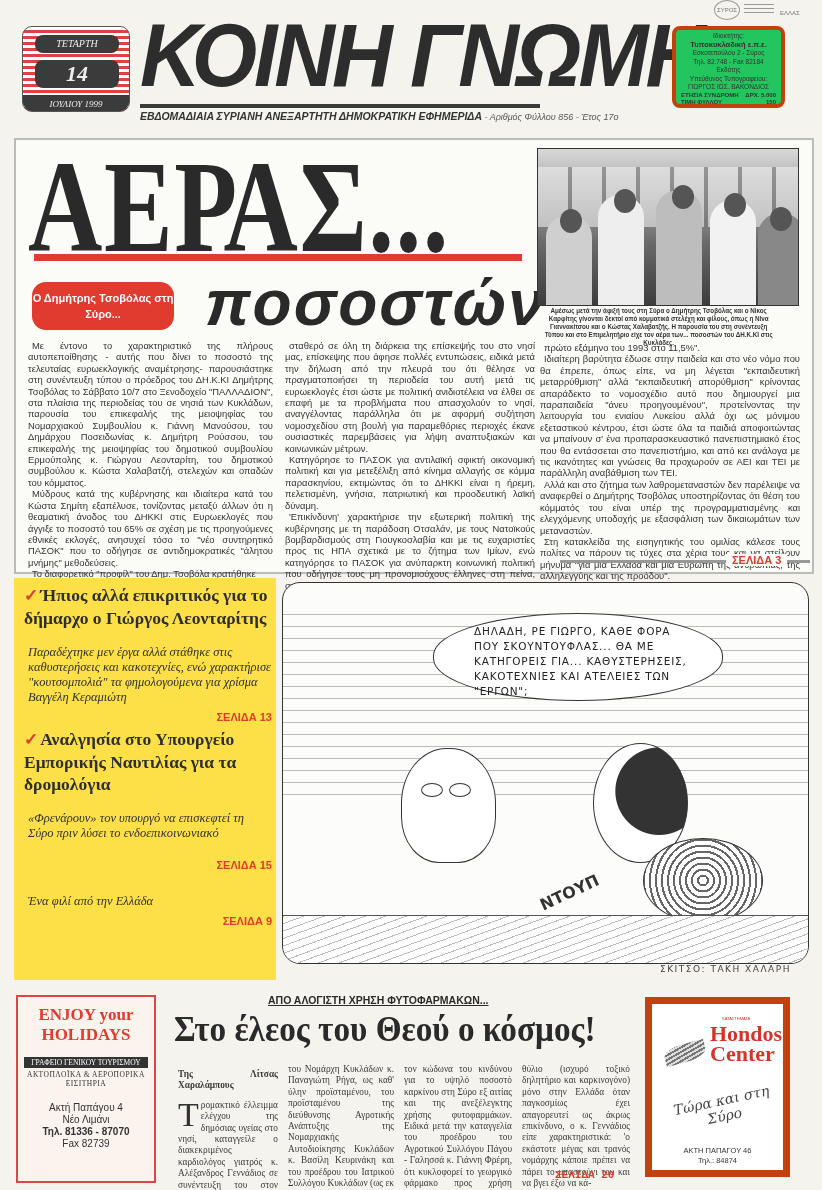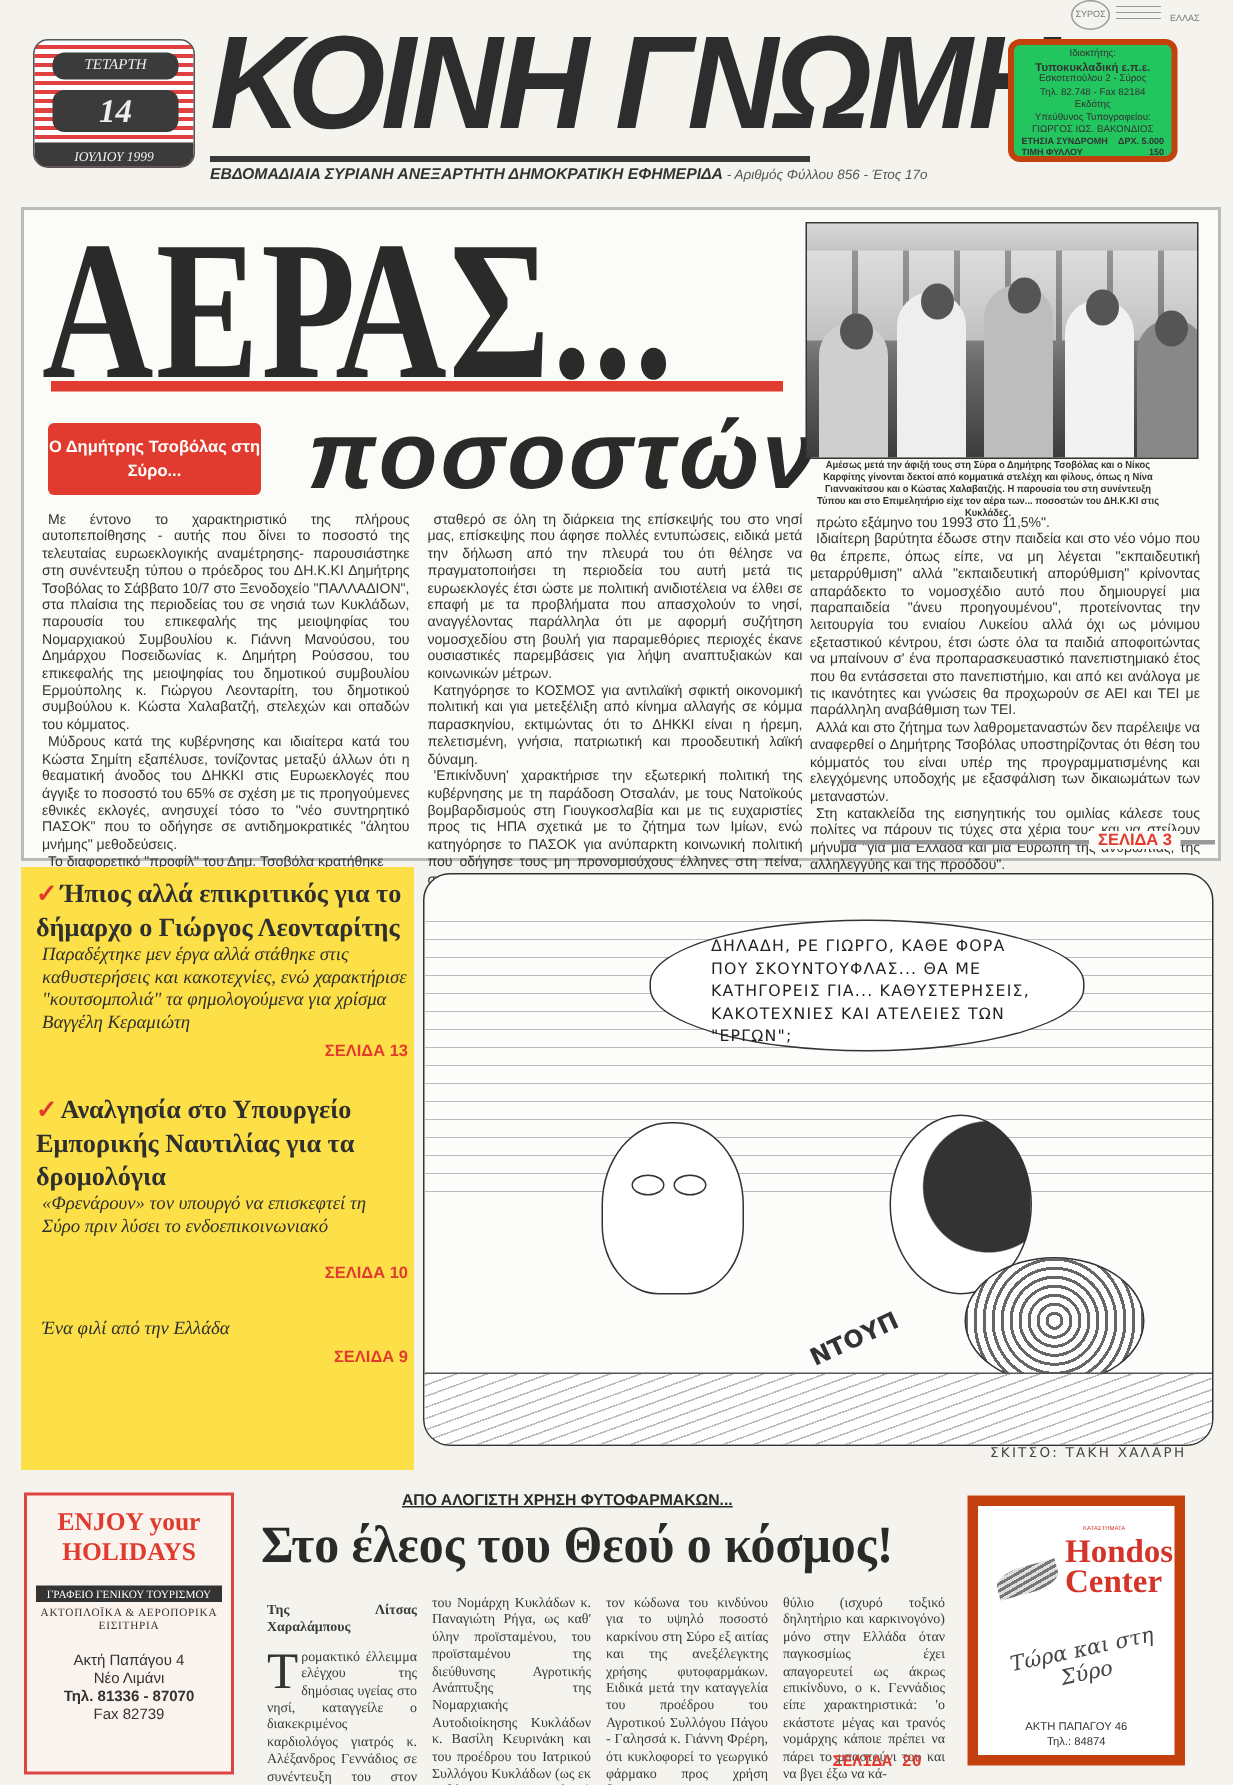--- a/index.html
+++ b/index.html
@@ -23,41 +23,41 @@
   .stamp .elta { position: absolute; left: 70px; top: 10px; }
   .infobox { left: 672px; top: 26px; width: 113px; height: 82px; border: 4px solid #c2410c; border-radius: 8px; font-size: 6.5px; line-height: 8.5px; text-align: center; color: #333; padding-top: 2px; background: #22c55e; }
   .infobox .b { font-weight: bold; font-size: 7.5px; }
   .infobox .row { display: flex; justify-content: space-between; padding: 0 5px; font-weight: bold; font-size: 6px; line-height: 7px; text-align: left; }
 
   
   .main-frame { left: 14px; top: 138px; width: 800px; height: 436px; border: 2px solid #bbb; background: #fbfbf8; }
   .headline { left: 28px; top: 146px; width: 500px; font-family: "Liberation Serif", serif; font-weight: bold; font-size: 132px; line-height: 122px; color: #2a2a2a; letter-spacing: 2px; white-space: nowrap; transform: scaleX(0.78); transform-origin: left top; }
   .red-rule { left: 34px; top: 254px; width: 488px; height: 7px; background: #e13a2e; }
   .sub-headline { left: 205px; top: 272px; font-family: "Liberation Sans", sans-serif; font-weight: bold; font-style: italic; font-size: 64px; line-height: 62px; color: #2a2a2a; letter-spacing: 2px; white-space: nowrap; }
-  .red-tag { left: 32px; top: 282px; width: 142px; height: 48px; background: #e13a2e; border-radius: 4px; color: #fff; font-size: 11px; font-weight: bold; text-align: center; line-height: 16px; padding-top: 8px; }
+  .red-tag { left: 32px; top: 282px; width: 142px; height: 48px; background: #e13a2e; border-radius: 14px; color: #fff; font-size: 11px; font-weight: bold; text-align: center; line-height: 16px; padding-top: 8px; }
   .photo { left: 537px; top: 148px; width: 262px; height: 158px; background: linear-gradient(180deg, #d8d8d8 0%, #9a9a9a 35%, #6a6a6a 60%, #3c3c3c 100%); border: 1px solid #333; overflow: hidden; }
   .photo .boat { position: absolute; left: 0; top: 18px; width: 262px; height: 60px; background: repeating-linear-gradient(90deg, #eee 0 30px, #777 30px 34px); opacity: .6; }
   .photo .person { position: absolute; bottom: 0; width: 46px; border-radius: 22px 22px 0 0; background: #cfcfcf; }
   .photo .head { position: absolute; width: 22px; height: 24px; border-radius: 50%; background: #555; }
   .caption { left: 540px; top: 307px; width: 258px; font-size: 6.8px; line-height: 8px; text-align: center; font-weight: bold; color: #333; font-family: "Liberation Sans", sans-serif; transform: scaleX(.92); transform-origin: left top; }
   .col { font-size: 9.4px; line-height: 11.4px; color: #333; text-align: justify; }
   .col p { text-indent: 4px; }
   .col1 { left: 28px; top: 340px; width: 245px; }
   .col2 { left: 285px; top: 340px; width: 250px; }
   .col3 { left: 540px; top: 342px; width: 260px; }
   .page-ref { font-size: 11px; font-weight: bold; color: #e13a2e; }
   .page-ref-main { left: 726px; top: 554px; background: #fbfbf8; padding: 0 6px; }
   .page-ref-rule { left: 560px; top: 560px; width: 250px; height: 3px; background: #999; }
 
   
   .teasers { left: 14px; top: 578px; width: 262px; height: 402px; background: #fde047; }
   .teaser { position: absolute; left: 10px; width: 248px; }
   .teaser .t-title { font-family: "Liberation Serif", serif; font-weight: bold; font-size: 17.5px; line-height: 22px; color: #2f2f2f; }
   .teaser .check { color: #e13a2e; font-size: 17px; margin-right: 2px; }
-  .teaser .t-sub { font-family: "Liberation Serif", serif; font-style: italic; font-size: 12.5px; line-height: 15px; color: #2f2f2f; margin-top: 0; padding-left: 4px; }
+  .teaser .t-sub { font-family: "Liberation Serif", serif; font-style: italic; font-size: 12.5px; line-height: 15px; color: #2f2f2f; margin-top: 16px; padding-left: 4px; }
   .teaser .page-ref { text-align: right; margin-top: 6px; font-size: 11px; }
 
   
   .cartoon { left: 282px; top: 582px; width: 527px; height: 382px; border: 1.5px solid #333; border-radius: 18px; background: #fcfcfa; overflow: hidden; }
   .cartoon .hatch { position: absolute; left: 0; top: 20px; width: 100%; height: 200px; background: repeating-linear-gradient(transparent 0 11px, #bbb 11px 12px); }
   .bubble { left: 150px; top: 30px; width: 290px; height: 88px; background: #fff; border: 1.5px solid #333; border-radius: 50% / 48%; font-family: "DejaVu Sans", sans-serif; font-size: 10.5px; line-height: 15px; color: #222; padding: 10px 20px 0 40px; letter-spacing: .8px; }
   .figure { position: absolute; border: 1.5px solid #333; background: #fff; }
   .ground { position: absolute; left: 0; bottom: 0; width: 100%; height: 48px; background: repeating-linear-gradient(-20deg, #fff 0 6px, #bbb 6px 7px); border-top: 1px solid #555; }
   .credit { left: 660px; top: 964px; font-size: 9px; color: #444; letter-spacing: 1.5px; font-family: "DejaVu Sans", sans-serif; }
 
@@ -145,42 +145,42 @@
 </div>
 <div class="abs caption">Αμέσως μετά την άφιξή τους στη Σύρα ο Δημήτρης Τσοβόλας και ο Νίκος Καρφίτης γίνονται δεκτοί από κομματικά στελέχη και φίλους, όπως η Νίνα Γιαννακίτσου και ο Κώστας Χαλαβατζής. Η παρουσία του στη συνέντευξη Τύπου και στο Επιμελητήριο είχε τον αέρα των... ποσοστών του ΔΗ.Κ.ΚΙ στις Κυκλάδες.</div>
 
 <div class="abs col col1">
   <p>Με έντονο το χαρακτηριστικό της πλήρους αυτοπεποίθησης - αυτής που δίνει το ποσοστό της τελευταίας ευρωεκλογικής αναμέτρησης- παρουσιάστηκε στη συνέντευξη τύπου ο πρόεδρος του ΔΗ.Κ.ΚΙ Δημήτρης Τσοβόλας το Σάββατο 10/7 στο Ξενοδοχείο "ΠΑΛΛΑΔΙΟΝ", στα πλαίσια της περιοδείας του σε νησιά των Κυκλάδων, παρουσία του επικεφαλής της μειοψηφίας του Νομαρχιακού Συμβουλίου κ. Γιάννη Μανούσου, του Δημάρχου Ποσειδωνίας κ. Δημήτρη Ρούσσου, του επικεφαλής της μειοψηφίας του δημοτικού συμβουλίου Ερμούπολης κ. Γιώργου Λεονταρίτη, του δημοτικού συμβούλου κ. Κώστα Χαλαβατζή, στελεχών και οπαδών του κόμματος.</p>
   <p>Μύδρους κατά της κυβέρνησης και ιδιαίτερα κατά του Κώστα Σημίτη εξαπέλυσε, τονίζοντας μεταξύ άλλων ότι η θεαματική άνοδος του ΔΗΚΚΙ στις Ευρωεκλογές που άγγιξε το ποσοστό του 65% σε σχέση με τις προηγούμενες εθνικές εκλογές, ανησυχεί τόσο το "νέο συντηρητικό ΠΑΣΟΚ" που το οδήγησε σε αντιδημοκρατικές "άλητου μνήμης" μεθοδεύσεις.</p>
   <p>Το διαφορετικό "προφίλ" του Δημ. Τσοβόλα κρατήθηκε</p>
 </div>
 <div class="abs col col2">
   <p>σταθερό σε όλη τη διάρκεια της επίσκεψής του στο νησί μας, επίσκεψης που άφησε πολλές εντυπώσεις, ειδικά μετά την δήλωση από την πλευρά του ότι θέλησε να πραγματοποιήσει τη περιοδεία του αυτή μετά τις ευρωεκλογές έτσι ώστε με πολιτική ανιδιοτέλεια να έλθει σε επαφή με τα προβλήματα που απασχολούν το νησί, αναγγέλοντας παράλληλα ότι με αφορμή συζήτηση νομοσχεδίου στη βουλή για παραμεθόριες περιοχές έκανε ουσιαστικές παρεμβάσεις για λήψη αναπτυξιακών και κοινωνικών μέτρων.</p>
-  <p>Κατηγόρησε το ΚΟΣΜΟΣ για αντιλαϊκή σφικτή οικονομική πολιτική και για μετεξέλιξη από κίνημα αλλαγής σε κόμμα παρασκηνίου, εκτιμώντας ότι το ΔΗΚΚΙ είναι η ήρεμη, πελετισμένη, γνήσια, πατριωτική και προοδευτική λαϊκή δύναμη.</p>
+  <p>Κατηγόρησε το ΠΑΣΟΚ για αντιλαϊκή σφικτή οικονομική πολιτική και για μετεξέλιξη από κίνημα αλλαγής σε κόμμα παρασκηνίου, εκτιμώντας ότι το ΔΗΚΚΙ είναι η ήρεμη, πελετισμένη, γνήσια, πατριωτική και προοδευτική λαϊκή δύναμη.</p>
   <p>'Επικίνδυνη' χαρακτήρισε την εξωτερική πολιτική της κυβέρνησης με τη παράδοση Οτσαλάν, με τους Νατοϊκούς βομβαρδισμούς στη Γιουγκοσλαβία και με τις ευχαριστίες προς τις ΗΠΑ σχετικά με το ζήτημα των Ιμίων, ενώ κατηγόρησε το ΠΑΣΟΚ για ανύπαρκτη κοινωνική πολιτική που οδήγησε τους μη προνομιούχους έλληνες στη πείνα, στην εξαθλίωση, στην ανεργία "που από 7% το 1989 πήγε το</p>
 </div>
 <div class="abs col col3">
   <p>πρώτο εξάμηνο του 1993 στο 11,5%".</p>
   <p>Ιδιαίτερη βαρύτητα έδωσε στην παιδεία και στο νέο νόμο που θα έπρεπε, όπως είπε, να μη λέγεται "εκπαιδευτική μεταρρύθμιση" αλλά "εκπαιδευτική απορύθμιση" κρίνοντας απαράδεκτο το νομοσχέδιο αυτό που δημιουργεί μια παραπαιδεία "άνευ προηγουμένου", προτείνοντας την λειτουργία του ενιαίου Λυκείου αλλά όχι ως μόνιμου εξεταστικού κέντρου, έτσι ώστε όλα τα παιδιά αποφοιτώντας να μπαίνουν σ' ένα προπαρασκευαστικό πανεπιστημιακό έτος που θα εντάσσεται στο πανεπιστήμιο, και από κει ανάλογα με τις ικανότητες και γνώσεις θα προχωρούν σε ΑΕΙ και ΤΕΙ με παράλληλη αναβάθμιση των ΤΕΙ.</p>
   <p>Αλλά και στο ζήτημα των λαθρομεταναστών δεν παρέλειψε να αναφερθεί ο Δημήτρης Τσοβόλας υποστηρίζοντας ότι θέση του κόμματός του είναι υπέρ της προγραμματισμένης και ελεγχόμενης υποδοχής με εξασφάλιση των δικαιωμάτων των μεταναστών.</p>
   <p>Στη κατακλείδα της εισηγητικής του ομιλίας κάλεσε τους πολίτες να πάρουν τις τύχες στα χέρια τους και να στείλουν μήνυμα "για μια Ελλάδα και μια Ευρώπη της ανθρωπιάς, της αλληλεγγύης και της προόδου".</p>
 </div>
 <div class="abs page-ref-rule"></div>
 <div class="abs page-ref page-ref-main">ΣΕΛΙΔΑ 3</div>
 
 <div class="abs teasers">
   <div class="teaser" style="top:6px;">
     <div class="t-title"><span class="check">✓</span><span>Ήπιος αλλά επικριτικός για το δήμαρχο ο Γιώργος Λεονταρίτης</span></div>
     <div class="t-sub">Παραδέχτηκε μεν έργα αλλά στάθηκε στις καθυστερήσεις και κακοτεχνίες, ενώ χαρακτήρισε "κουτσομπολιά" τα φημολογούμενα για χρίσμα Βαγγέλη Κεραμιώτη</div>
     <div class="page-ref">ΣΕΛΙΔΑ 13</div>
   </div>
   <div class="teaser" style="top:150px;">
     <div class="t-title"><span class="check">✓</span><span>Αναλγησία στο Υπουργείο Εμπορικής Ναυτιλίας για τα δρομολόγια</span></div>
     <div class="t-sub">«Φρενάρουν» τον υπουργό να επισκεφτεί τη Σύρο πριν λύσει το ενδοεπικοινωνιακό</div>
-    <div class="page-ref" style="margin-top:18px;">ΣΕΛΙΔΑ 10</div>
+    <div class="page-ref" style="margin-top:18px;">ΣΕΛΙΔΑ 15</div>
   </div>
   <div class="teaser" style="top:300px;">
     <div class="t-sub">Ένα φιλί από την Ελλάδα</div>
     <div class="page-ref">ΣΕΛΙΔΑ 9</div>
   </div>
 </div>
 
 <div class="abs cartoon">
   <div class="hatch"></div>
   <div class="abs bubble">

